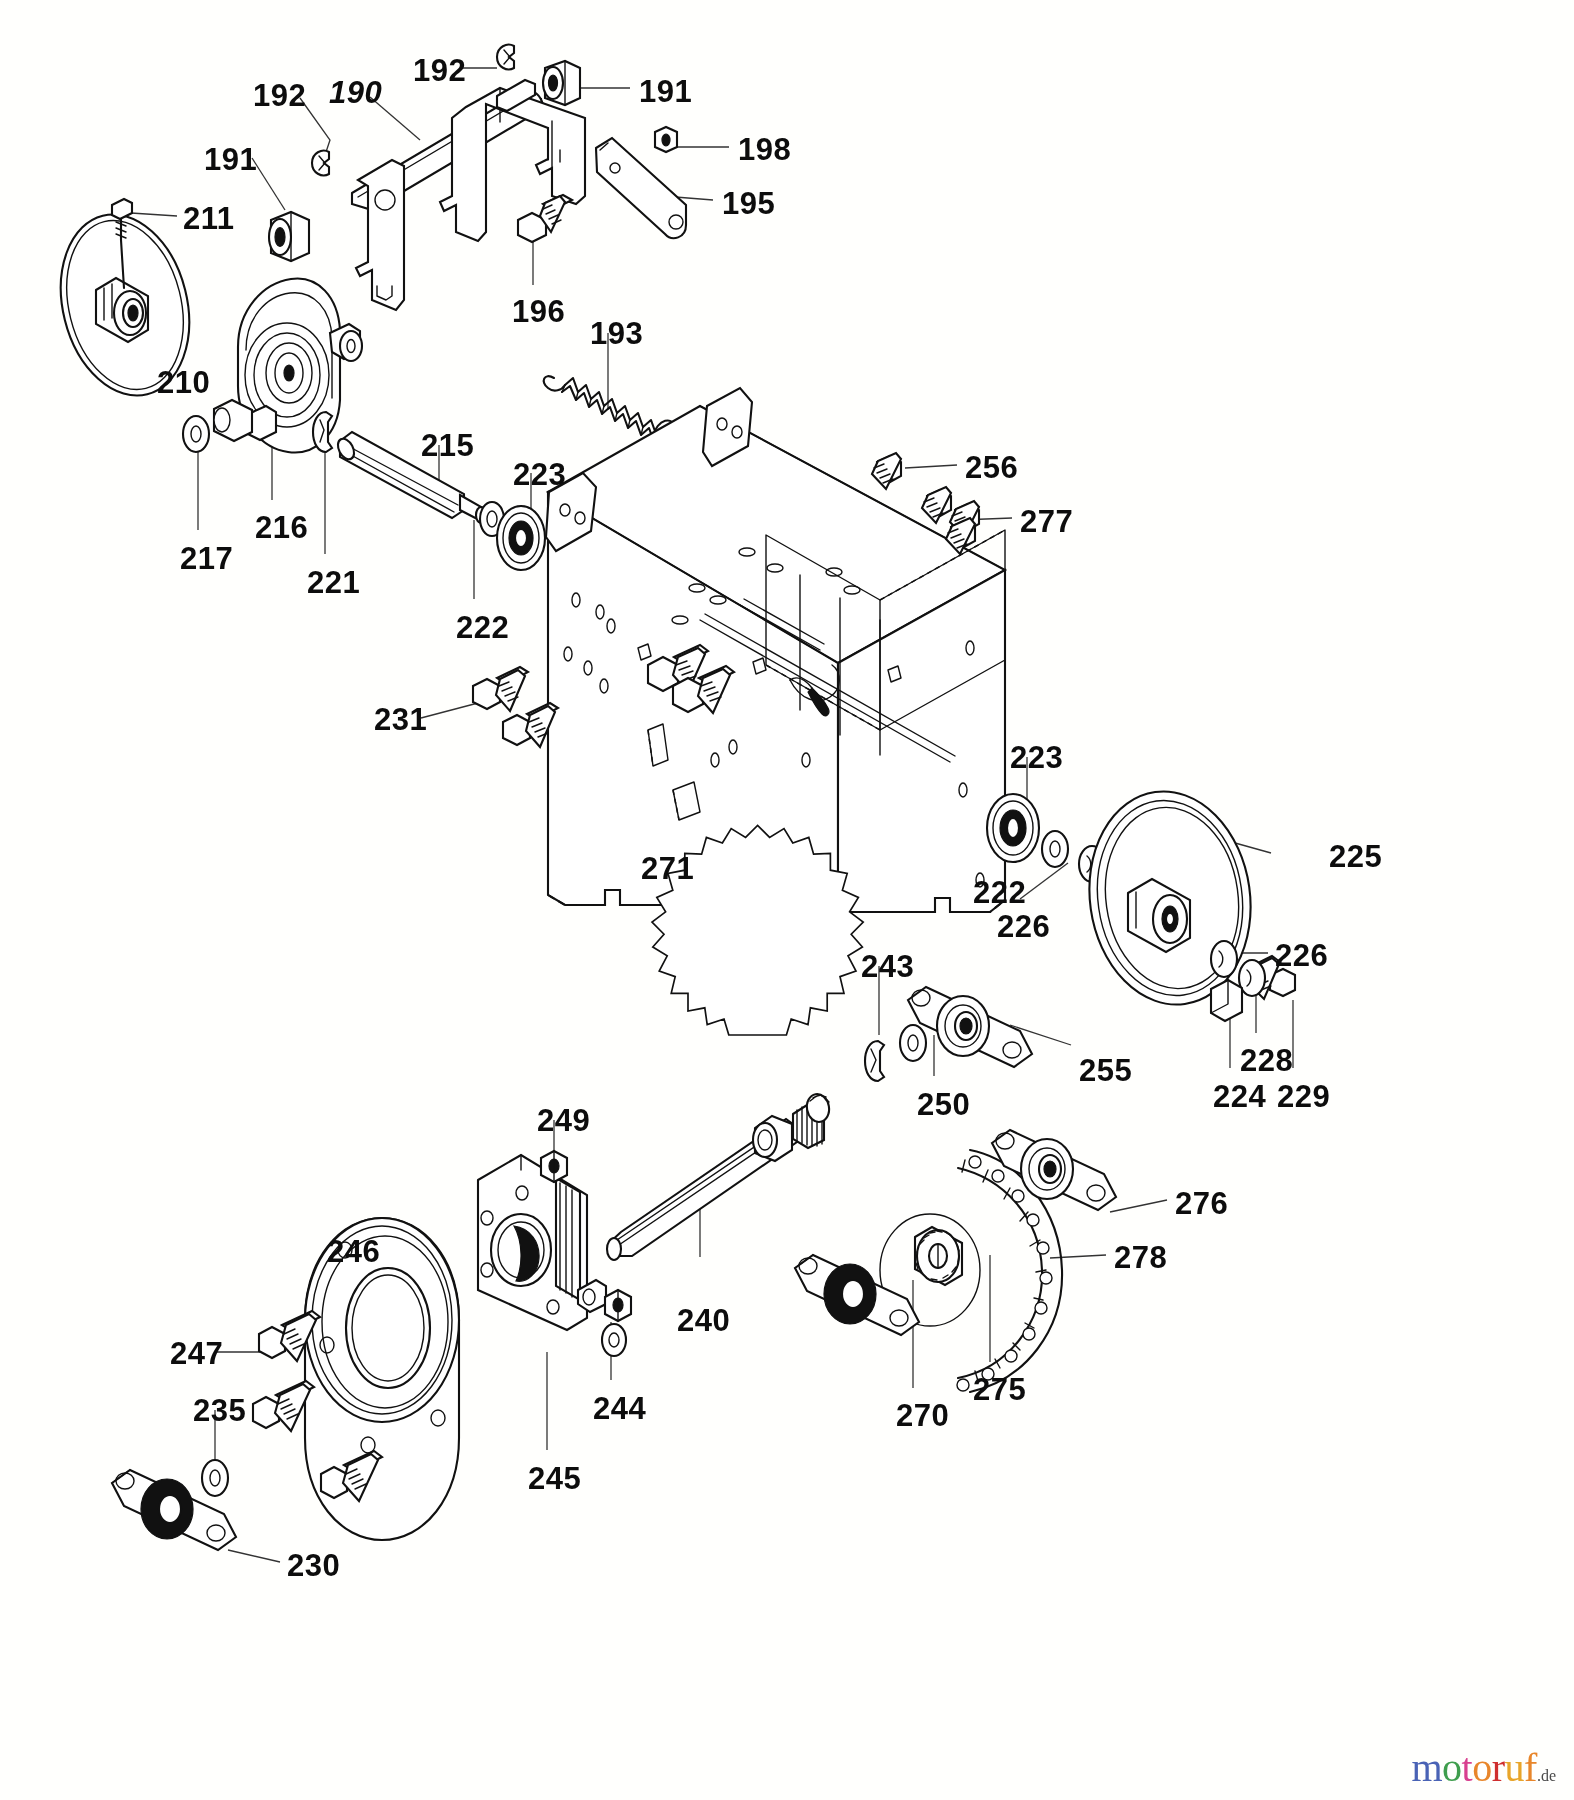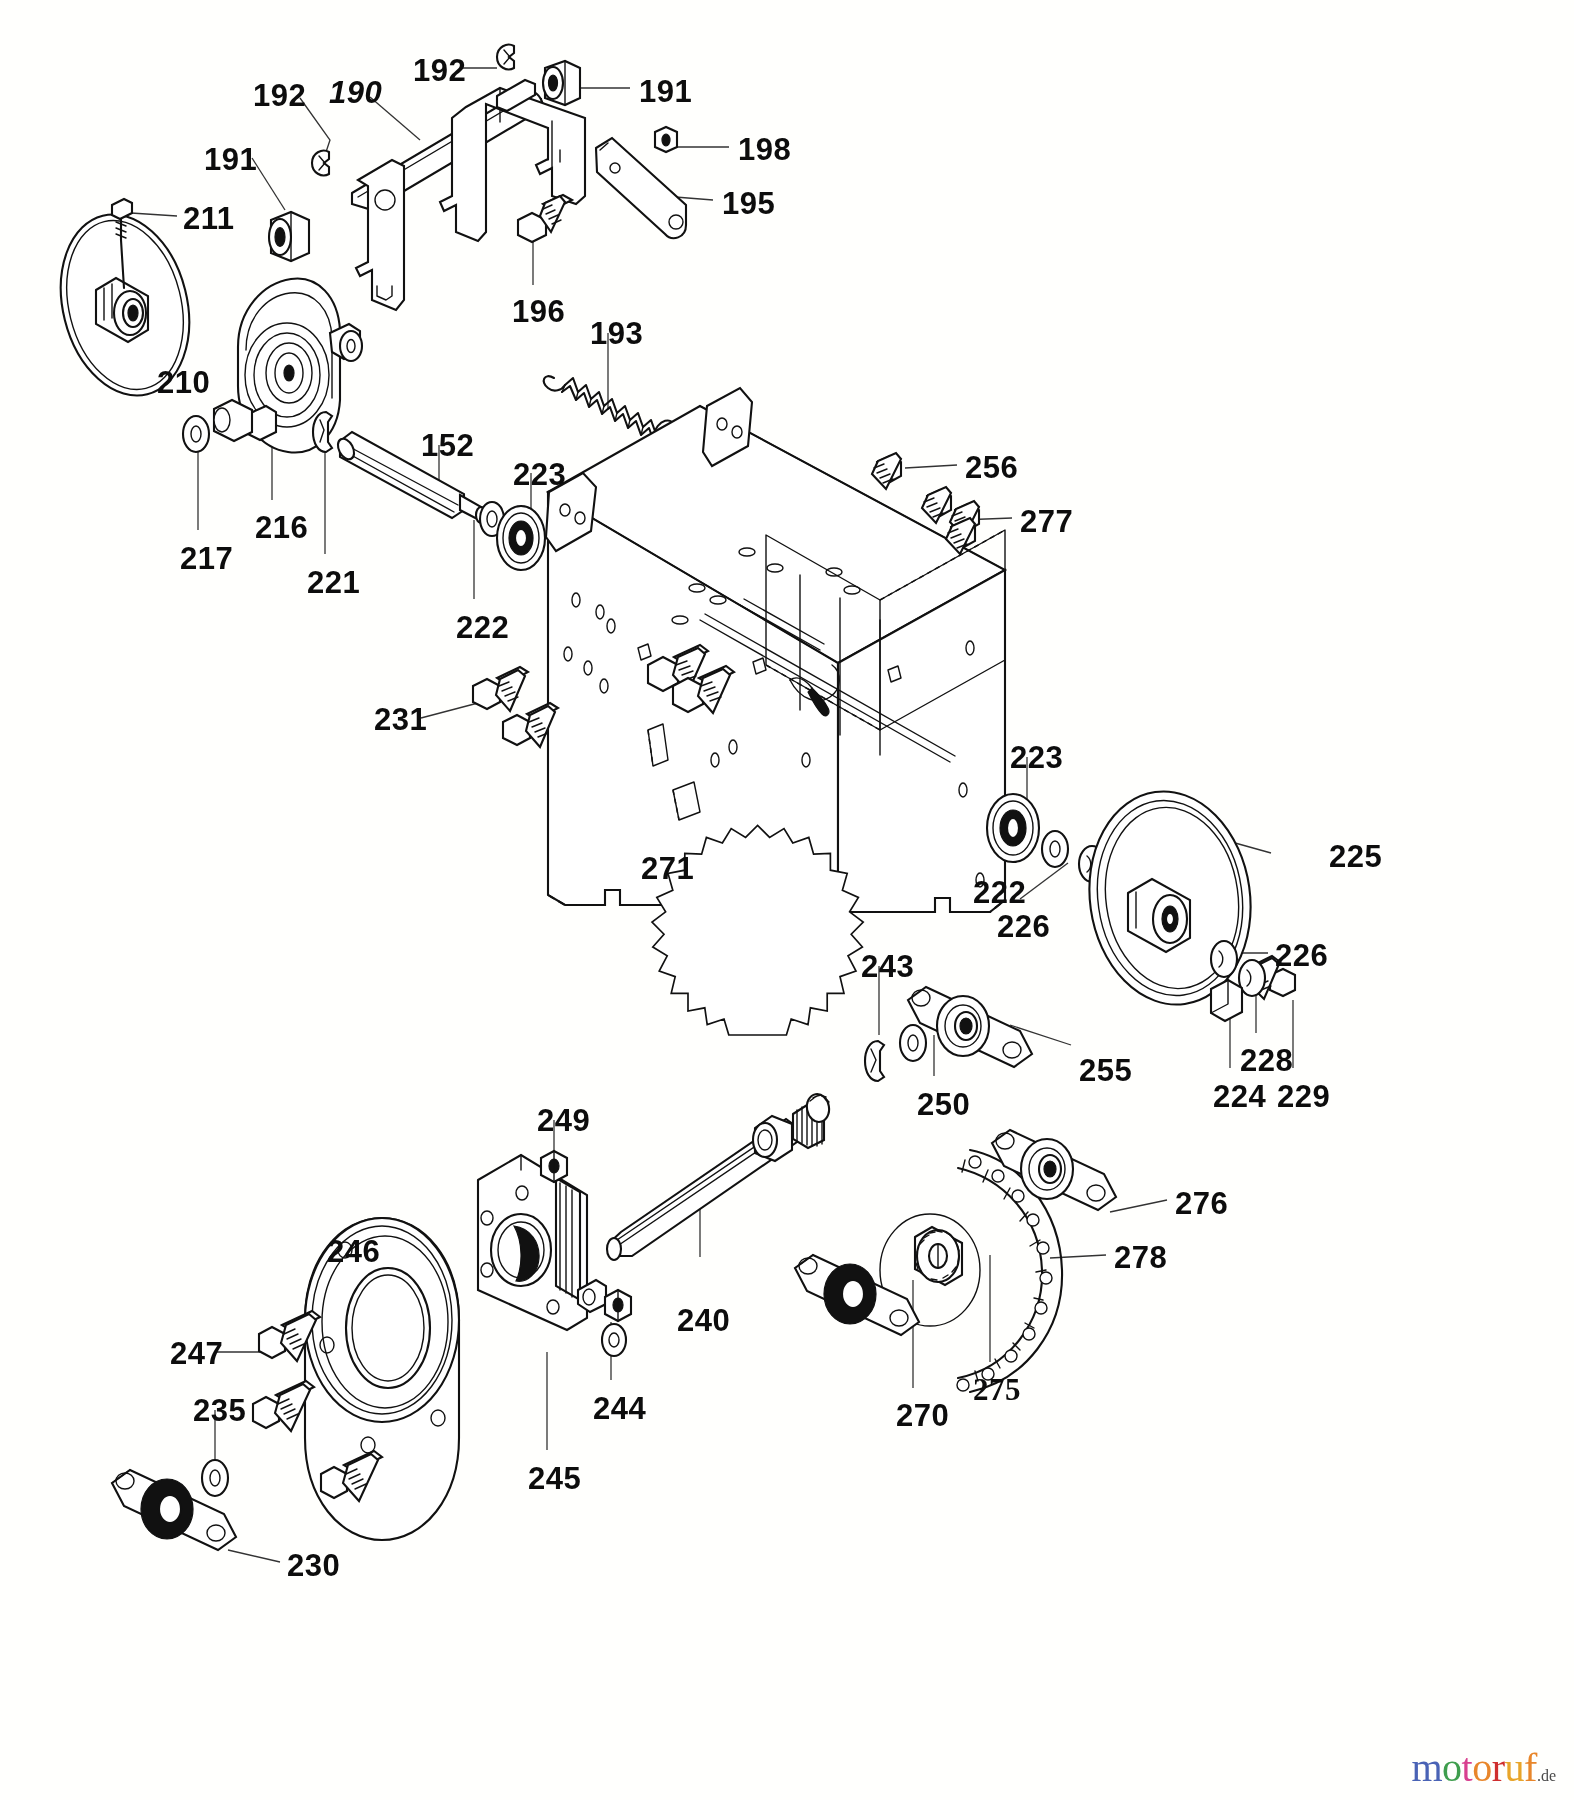--- a/index.html
+++ b/index.html
@@ -620,21 +620,21 @@
       <div class="callout" style="left: 204px; top: 144px;">191</div>
       <div class="callout" style="left: 738px; top: 134px;">198</div>
       <div class="callout" style="left: 722px; top: 188px; text-align: right;">195</div>
       <div class="callout" style="left: 183px; top: 203px;">211</div>
       <div class="callout" style="left: 512px; top: 296px;">196</div>
       <div class="callout" style="left: 590px; top: 318px;">193</div>
       <div class="callout" style="left: 157px; top: 367px;">210</div>
       <div class="callout" style="left: 255px; top: 512px;">216</div>
       <div class="callout" style="left: 180px; top: 543px;">217</div>
       <div class="callout" style="left: 307px; top: 567px;">221</div>
-      <div class="callout" style="left: 421px; top: 430px;">152</div>
+      <div class="callout" style="left: 421px; top: 430px;">215</div>
       <div class="callout" style="left: 456px; top: 612px;">222</div>
       <div class="callout" style="left: 513px; top: 459px;">223</div>
       <div class="callout" style="left: 965px; top: 452px;">256</div>
       <div class="callout" style="left: 1020px; top: 506px;">277</div>
       <div class="callout" style="left: 374px; top: 704px;">231</div>
       <div class="callout" style="left: 641px; top: 853px;">271</div>
       <div class="callout" style="left: 1010px; top: 742px;">223</div>
       <div class="callout" style="left: 973px; top: 877px;">222</div>
       <div class="callout" style="left: 997px; top: 911px;">226</div>
       <div class="callout" style="left: 1329px; top: 841px; text-align: center;">225</div>
@@ -647,20 +647,20 @@
       <div class="callout" style="left: 917px; top: 1089px;">250</div>
       <div class="callout" style="left: 537px; top: 1105px;">249</div>
       <div class="callout" style="left: 327px; top: 1236px;">246</div>
       <div class="callout" style="left: 677px; top: 1269px; margin-top: 36px;">240</div>
       <div class="callout" style="left: 170px; top: 1338px;">247</div>
       <div class="callout" style="left: 193px; top: 1395px;">235</div>
       <div class="callout" style="left: 593px; top: 1393px;">244</div>
       <div class="callout" style="left: 528px; top: 1463px;">245</div>
       <div class="callout" style="left: 287px; top: 1550px;">230</div>
       <div class="callout" style="left: 896px; top: 1400px;">270</div>
-      <div class="callout" style="left: 973px; top: 1374px; font-family: Liberation Serif, serif;">275</div>
+      <div class="callout" style="left: 973px; top: 1374px;">275</div>
       <div class="callout" style="left: 1175px; top: 1188px;">276</div>
       <div class="callout" style="left: 1114px; top: 1242px;">278</div>
     </div>
 
   <div id="watermark"><span class="wm-l" style="color: rgb(74, 99, 181);">m</span><span class="wm-l" style="color: rgb(63, 158, 77);">o</span><span class="wm-l" style="color: rgb(216, 64, 143);">t</span><span class="wm-l" style="color: rgb(232, 134, 42);">o</span><span class="wm-l" style="color: rgb(207, 46, 46);">r</span><span class="wm-l" style="color: rgb(232, 165, 42);">u</span><span class="wm-l" style="color: rgb(232, 134, 42);">f</span><span class="wm-tld" style="color: rgb(74, 74, 74);">.de</span></div>
 
 </div>
 
 </body></html>

